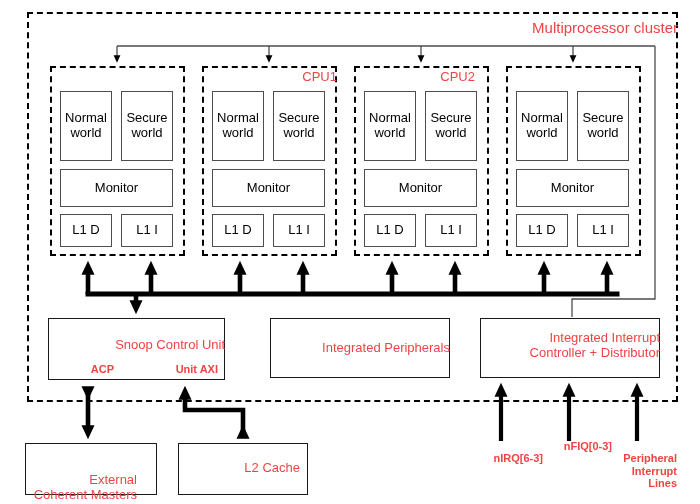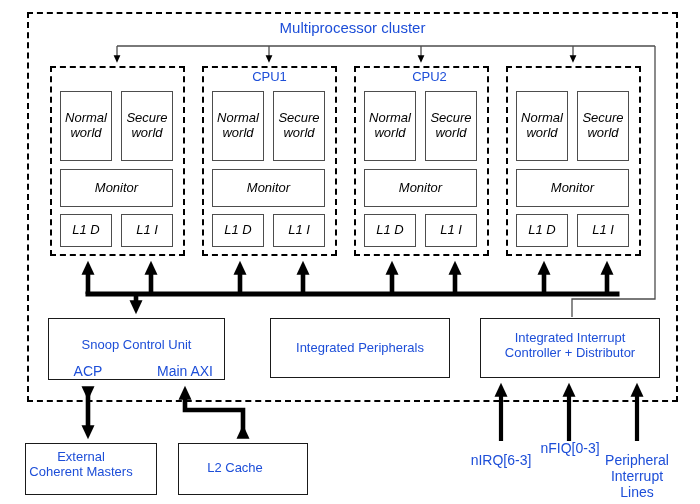--- a/index.html
+++ b/index.html
@@ -9,21 +9,21 @@
     background:#ffffff;
     font-family:"Liberation Sans", sans-serif;
     color:#000000;
     overflow:hidden;
     position:relative;
   }
   #diagram{position:absolute;left:0;top:0;width:700px;height:504px;}
   .lyr{position:absolute;left:0;top:0;width:700px;height:504px;}
 
   
-  .abs{position:absolute;box-sizing:border-box;font-style:italic;}
+  .abs{position:absolute;box-sizing:border-box;}
 
   
   .cluster-box{
     border:2px dashed #000;
     background:transparent;
   }
   
   .cpu-box{
     border:2px dashed #000;
     background:transparent;
@@ -33,28 +33,28 @@
     border:1.4px solid #4d4d4d;
     background:#ffffff;
     display:flex;align-items:center;justify-content:center;
     text-align:center;
     line-height:1.12;
   }
   .solid-box.dark{border-color:#1a1a1a;}
 
   .lbl{
     position:absolute;
-    text-align:center;
+    text-align:right;
     line-height:1.15;
     white-space:pre-line;
-    color:#1d4ed8;
+    color:#ef4444;
   }
   .t15{font-size:15px;}
   .t13{font-size:13px;}
-  .t11{font-size:14px;}
+  .t11{font-size:11px;font-weight:bold;}
 </style>
 </head>
 <body>
 
 <div id="diagram">
 
   <svg class="lyr" viewBox="0 0 700 504" width="700" height="504">
     <defs>
       <marker id="thinArrow" markerWidth="9" markerHeight="9" refX="4.2" refY="4" orient="auto" markerUnits="userSpaceOnUse">
         <path d="M0.4,0.6 L8,4 L0.4,7.4 z" fill="#000"></path>
@@ -124,52 +124,52 @@
     <div class="lbl t13" style="left:202px;top:70px;width:135px;">CPU1</div>
     <div class="abs solid-box t13" style="left:212px;top:91px;width:52px;height:70px;">Normal
 world</div>
     <div class="abs solid-box t13" style="left:273px;top:91px;width:52px;height:70px;">Secure
 world</div>
     <div class="abs solid-box t13" style="left:212px;top:169px;width:113px;height:38px;">Monitor</div>
     <div class="abs solid-box t13" style="left:212px;top:214px;width:52px;height:33px;">L1 D</div>
     <div class="abs solid-box t13" style="left:273px;top:214px;width:52px;height:33px;">L1 I</div>
 
     <div class="abs cpu-box" style="left:354px;top:66px;width:135px;height:190px;"></div>
-    <div class="lbl t13" style="left:362px;top:70px;width:135px;">CPU2</div>
+    <div class="lbl t13" style="left:340px;top:70px;width:135px;">CPU2</div>
     <div class="abs solid-box t13" style="left:364px;top:91px;width:52px;height:70px;">Normal
 world</div>
     <div class="abs solid-box t13" style="left:425px;top:91px;width:52px;height:70px;">Secure
 world</div>
     <div class="abs solid-box t13" style="left:364px;top:169px;width:113px;height:38px;">Monitor</div>
     <div class="abs solid-box t13" style="left:364px;top:214px;width:52px;height:33px;">L1 D</div>
     <div class="abs solid-box t13" style="left:425px;top:214px;width:52px;height:33px;">L1 I</div>
 
     <div class="abs cpu-box" style="left:506px;top:66px;width:135px;height:190px;"></div>
     <div class="abs solid-box t13" style="left:516px;top:91px;width:52px;height:70px;">Normal
 world</div>
     <div class="abs solid-box t13" style="left:577px;top:91px;width:52px;height:70px;">Secure
 world</div>
     <div class="abs solid-box t13" style="left:516px;top:169px;width:113px;height:38px;">Monitor</div>
     <div class="abs solid-box t13" style="left:516px;top:214px;width:52px;height:33px;">L1 D</div>
     <div class="abs solid-box t13" style="left:577px;top:214px;width:52px;height:33px;">L1 I</div>
 
     <div class="abs solid-box dark" style="left:48px;top:318px;width:177px;height:62px;"></div>
     <div class="lbl t13" style="left:48px;top:338px;width:177px;">Snoop Control Unit</div>
     <div class="lbl t11" style="left:62px;top:363px;width:52px;">ACP</div>
-    <div class="lbl t11" style="left:152px;top:363px;width:66px;">Main AXI</div>
+    <div class="lbl t11" style="left:152px;top:363px;width:66px;">Unit AXI</div>
 
     <div class="abs solid-box dark" style="left:270px;top:318px;width:180px;height:60px;"></div>
     <div class="lbl t13" style="left:270px;top:341px;width:180px;">Integrated Peripherals</div>
 
     <div class="abs solid-box dark" style="left:480px;top:318px;width:180px;height:60px;"></div>
     <div class="lbl t13" style="left:480px;top:331px;width:180px;">Integrated Interrupt
 Controller + Distributor</div>
 
     <div class="abs solid-box dark" style="left:25px;top:443px;width:132px;height:52px;"></div>
-    <div class="lbl t13" style="left:25px;top:450px;width:112px;">External
+    <div class="lbl t13" style="left:25px;top:473px;width:112px;">External
 Coherent Masters</div>
 
     <div class="abs solid-box dark" style="left:178px;top:443px;width:130px;height:52px;"></div>
     <div class="lbl t13" style="left:170px;top:461px;width:130px;">L2 Cache</div>
 
     <div class="lbl t11" style="left:459px;top:452px;width:84px;">nIRQ[6-3]</div>
     <div class="lbl t11" style="left:528px;top:440px;width:84px;">nFIQ[0-3]</div>
     <div class="lbl t11" style="left:597px;top:452px;width:80px;">Peripheral
 Interrupt
 Lines</div>

